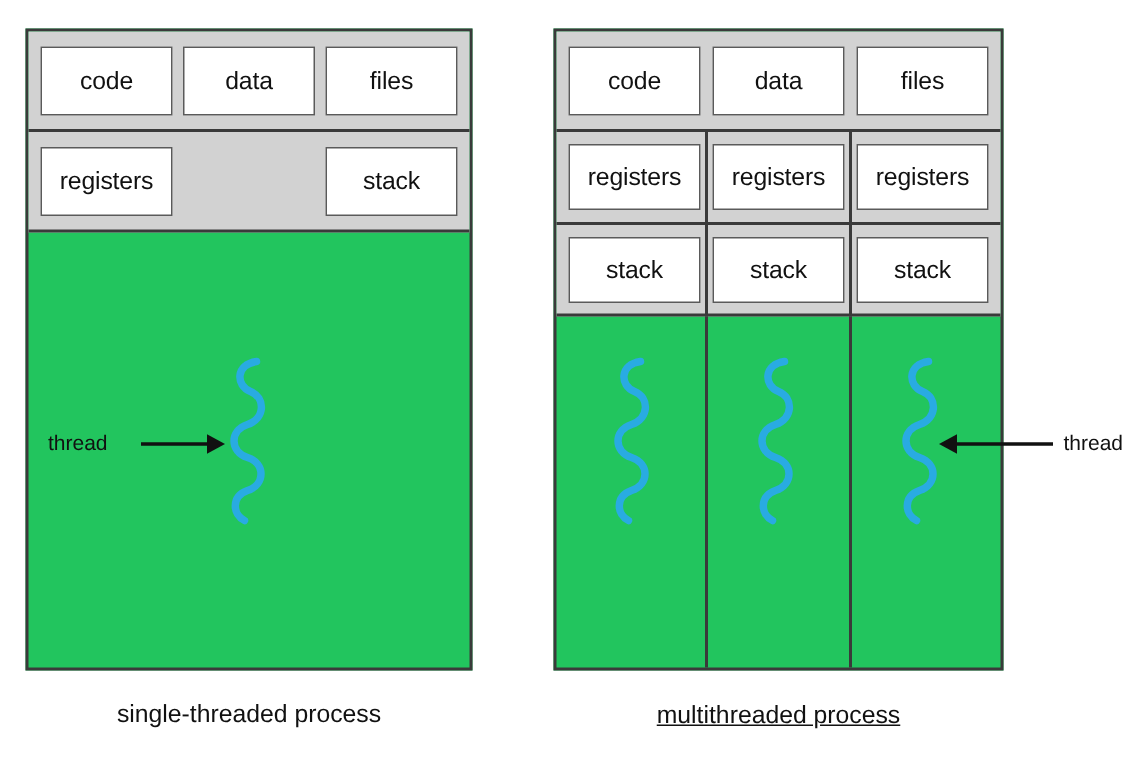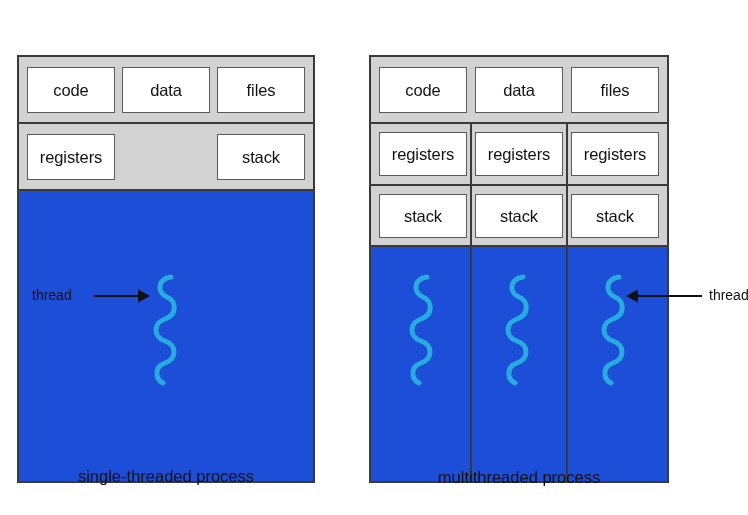--- a/index.html
+++ b/index.html
@@ -14,22 +14,21 @@
     font-family: "Liberation Sans", sans-serif;
     color: #1a1a1a;
     overflow: hidden;
   }
 
   
   .process {
     position: absolute;
     box-sizing: border-box;
     border: 2px solid #3a3a3a;
-    background: #1d4ed8;
-    margin-top: 36px;
+    background: #22c55e;
   }
   #single-process {
     left: 17px;
     top: 19px;
     width: 298px;
     height: 428px;
   }
   #multi-process {
     left: 369px;
     top: 19px;
@@ -94,21 +93,21 @@
   
   .caption {
     position: absolute;
     font-size: 16.5px;
     line-height: 1;
     color: #111111;
     white-space: nowrap;
     text-align: center;
   }
   #caption-single { left: 0px;   top: 468px; width: 332px; }
-  #caption-multi  { left: 369px; top: 469px; width: 300px; }
+  #caption-multi  { left: 369px; top: 469px; width: 300px; text-decoration: underline; }
 </style>
 </head>
 <body>
 
 <div class="process" id="single-process">
 
   <div class="gray-band" style="left:0px; top:0px; width:294px; height:67px;">
     <div class="cell" style="left:8px; top:10px; width:88px; height:46px;">code</div>
     <div class="cell" style="left:103px; top:10px; width:88px; height:46px;">data</div>
     <div class="cell" style="left:198px; top:10px; width:88px; height:46px;">files</div>

